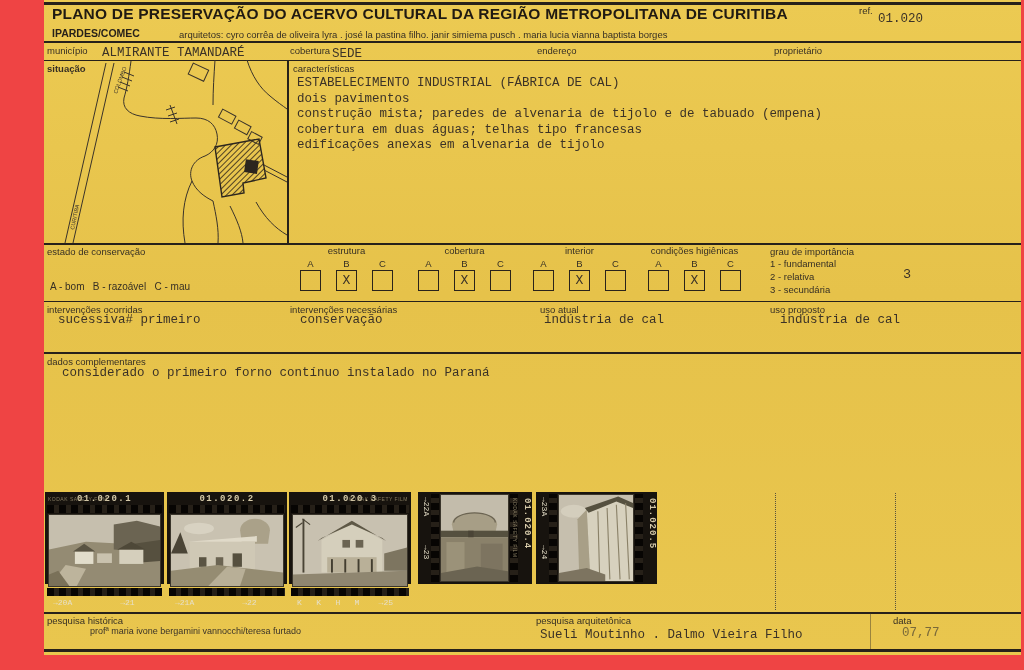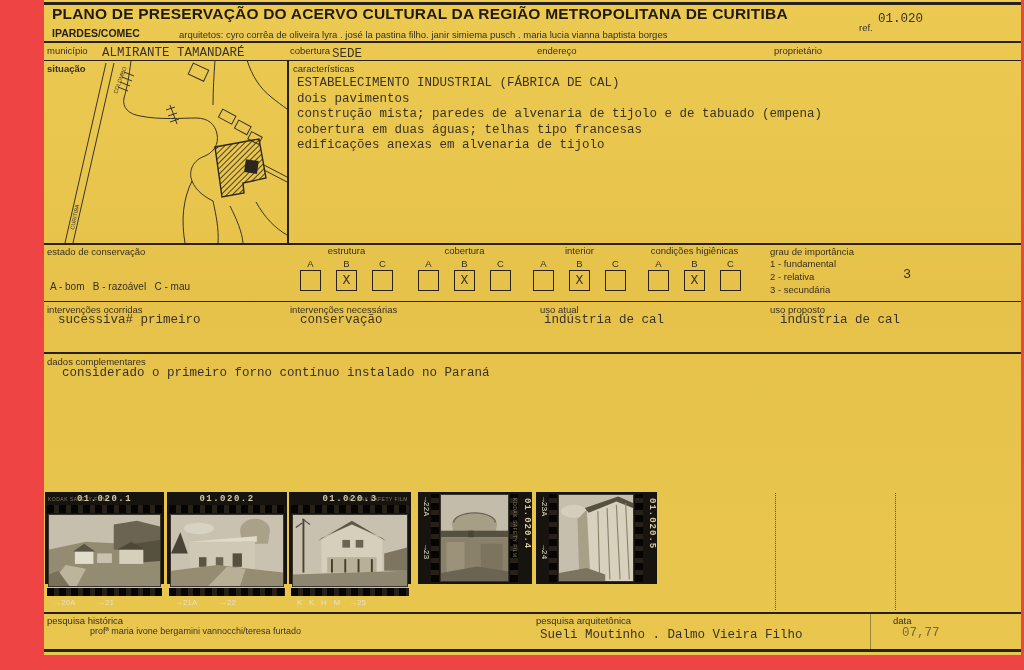--- a/index.html
+++ b/index.html
@@ -7,21 +7,21 @@
          font-family:"Liberation Sans",sans-serif;color:#362f24;}
   .card{position:absolute;left:44px;top:0;width:977px;height:655px;
         background:linear-gradient(180deg,#ecca52 0%,#e6c24a 45%,#e9c64e 100%);}
   .hline{position:absolute;left:0;right:0;background:#27211a;}
   .lbl{position:absolute;font-size:9.5px;color:#362f24;white-space:pre;}
   .typed{position:absolute;font-family:"Liberation Mono","DejaVu Sans Mono",monospace;
          font-size:12.5px;color:#3b3227;white-space:pre;}
   .title{position:absolute;left:8px;top:5px;font-size:15.5px;font-weight:bold;color:#201a12;letter-spacing:.2px;}
   .org{position:absolute;left:8px;top:27px;font-size:10.5px;font-weight:bold;color:#27211a;}
   .architects{position:absolute;left:135px;top:29px;font-size:9.5px;color:#362f24;}
-  .ref-l{left:815px;top:22px;}
+  .ref-l{left:815px;top:5px;}
   .ref-v{left:834px;top:12px;}
   .mapbox{position:absolute;left:0;top:60px;width:243px;height:183px;}
   .vline-map{position:absolute;left:243px;top:60px;width:1.5px;height:183px;background:#27211a;}
   .charbox{position:absolute;left:253px;top:76px;}
   .charbox .cl{font-family:"Liberation Mono","DejaVu Sans Mono",monospace;font-size:12.5px;
                color:#3b3227;line-height:15.6px;white-space:pre;}
   .grp{position:absolute;top:245px;width:93px;}
   .grp-name{font-size:9.5px;text-align:center;white-space:nowrap;}
   .cells{display:flex;gap:15px;margin-top:2px;}
   .cells span{width:21px;text-align:center;font-size:9.5px;}
@@ -33,21 +33,21 @@
   .dotline{position:absolute;top:493px;height:117px;width:0;border-left:1.5px dotted #57513c;}
   .film{position:absolute;top:492px;height:92px;background:#17130e;box-sizing:border-box;}
   .film-top{position:relative;height:13px;display:flex;align-items:center;justify-content:center;}
   .fid{color:#d6caa9;font-family:"Liberation Mono",monospace;font-size:9px;font-weight:bold;letter-spacing:1.5px;}
   .brand{color:#b0a482;font-size:5px;letter-spacing:.5px;opacity:.7;white-space:nowrap;}
   .brand.bl{position:absolute;left:3px;top:4px;}
   .brand.br{position:absolute;right:3px;top:4px;}
   .spr.h{height:8px;margin:0 2px;background:repeating-linear-gradient(90deg,#070503 0 7px,#262018 7px 12px);}
   .photo{position:relative;height:71px;margin:1px 3px;border:1px solid #3a352b;background:#c6bfae;overflow:hidden;}
   .photo svg{position:absolute;left:0;top:0;width:100%;height:100%;}
-  .film-bot{height:13px;color:#e6dfc8;font-family:Liberation Sans, sans-serif;font-size:8px;
+  .film-bot{height:13px;color:#e6dfc8;font-family:Liberation Mono, monospace;font-size:8px;
             padding:2px 12px 0 8px;white-space:pre;}
   .film.port{display:flex;flex-direction:row;}
   .pcol{writing-mode:vertical-rl;white-space:pre;}
   .pcol.nums{width:13px;padding-top:5px;color:#e6dfc8;font-family:"Liberation Mono",monospace;font-size:8px;}
   .pcol.plabel{width:14px;padding-top:6px;display:flex;flex-direction:column;gap:4px;}
   .pcol.plabel .fid{letter-spacing:1px;}
   .spr.v{width:8px;margin:2px 0;background:repeating-linear-gradient(0deg,#070503 0 7px,#262018 7px 12px);}
   .film.port .photo{flex:1;height:auto;margin:2px 1px;}
   .vline-f{position:absolute;top:613px;height:36px;width:1px;background:#3a332a;opacity:.45;}
   .foot-small{position:absolute;font-size:9px;color:#3a3329;}

